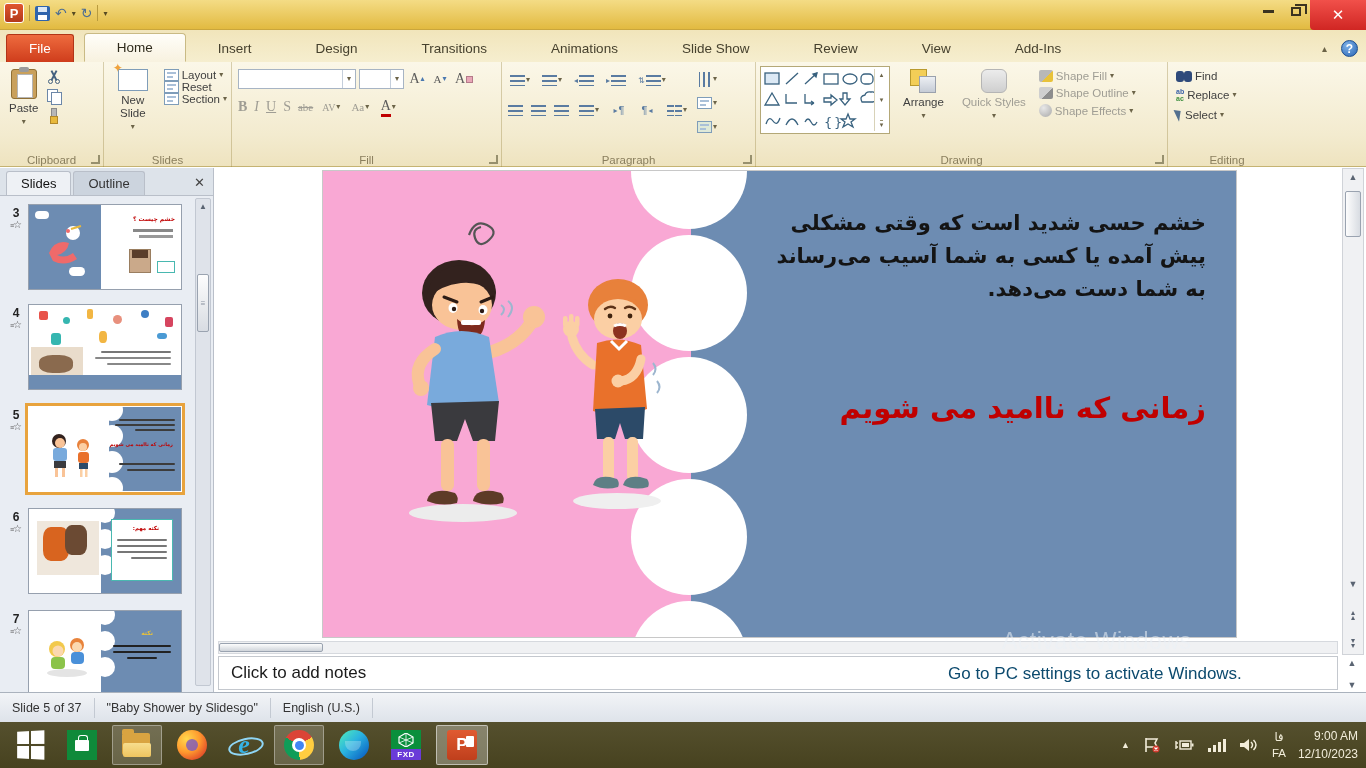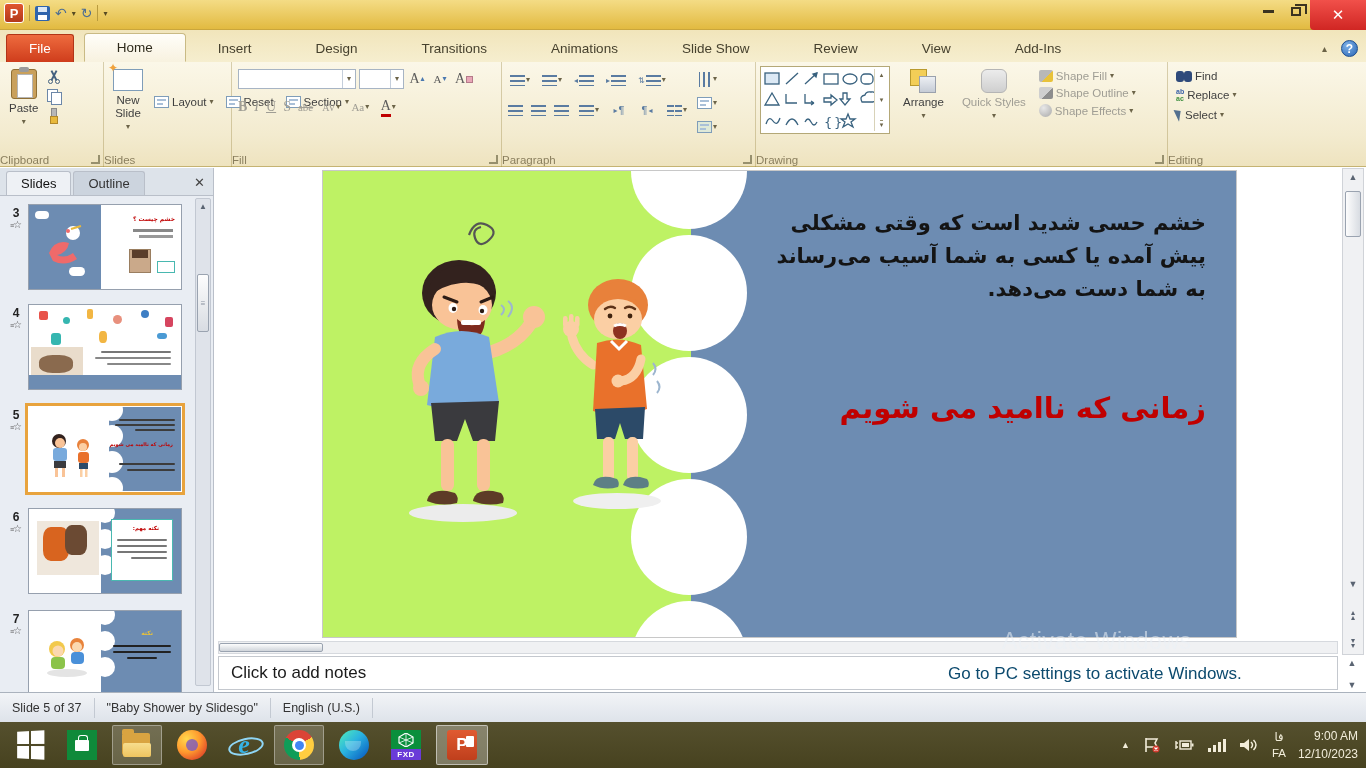--- a/index.html
+++ b/index.html
@@ -29,21 +29,21 @@
 .tabrow{position:absolute;left:0;top:30px;width:1366px;height:32px;background:linear-gradient(#f1e5bb,#f6eecf);display:flex;align-items:flex-end;padding-left:6px}
 .tab{padding:6px 32px;font-size:13.5px;color:#46412e;cursor:default}
 .tab.file{background:linear-gradient(#ee6b3e,#cf3d1c);color:#fff;border-radius:3px 3px 0 0;padding:6px 22px;margin-right:10px;border:1px solid #b23517;border-bottom:none}
 .tab.active{background:linear-gradient(#fffef9,#f8f2e0);border:1px solid #c9ba84;border-bottom:1px solid #f8f2e0;border-radius:4px 4px 0 0;color:#2f2b1c}
 .tabrow-right{position:absolute;right:8px;bottom:5px;display:flex;gap:10px;align-items:center}
 .collapse-ic{color:#6b6347;font-size:10px;padding:2px 4px}
 .help-ic{width:17px;height:17px;border-radius:50%;background:radial-gradient(circle at 35% 30%,#7fb2e8,#2a66b5);color:#fff;font-size:12px;font-weight:bold;display:flex;align-items:center;justify-content:center;border:1px solid #1c4d8f}
 
 .ribbon{position:absolute;left:0;top:62px;width:1366px;height:105px;background:linear-gradient(#fbf7e8,#f3ebcf 70%,#eee3bf);border-bottom:1px solid #c5b372;display:flex}
 .grp{position:relative;height:105px;border-right:1px solid rgba(150,130,60,.35);padding:4px 4px 16px 4px}
-.glabel{position:absolute;bottom:1px;left:0;width:100%;text-align:left;font-size:11.5px;color:#8a7f5e}
+.glabel{position:absolute;bottom:1px;left:0;width:100%;text-align:center;font-size:11.5px;color:#8a7f5e}
 .launcher{position:absolute;right:3px;bottom:3px;width:9px;height:9px;border-right:2px solid #97906e;border-bottom:2px solid #97906e}
 .bigbtn{display:flex;flex-direction:column;align-items:center;justify-content:flex-start;padding:3px 5px;font-size:11.5px;color:#3f3f3f;text-align:center;line-height:1.15;gap:3px}
 .caret{font-size:8px;color:#6c6448;line-height:1}
 .srow{display:flex;align-items:center;gap:3px}
 .sbtn{height:20px;min-width:20px;display:flex;align-items:center;justify-content:center;gap:1px;border-radius:2px;padding:0 2px}
 .li{display:inline-block;width:15px;height:11px;background:repeating-linear-gradient(to bottom,#5a7ba1 0 2px,transparent 2px 4.8px)}
 .tinyg{font-size:8px;color:#5a7ba1}
 .combo{background:#fff;border:1px solid #a7b4c4;height:20px;display:flex;align-items:center}
 .combo .dd{margin-left:auto;width:13px;height:100%;border-left:1px solid #c4cedb;display:flex;align-items:center;justify-content:center}
 .serifb{font-family:"Liberation Serif",serif;font-size:14px;color:#5b5b5b}
@@ -97,21 +97,21 @@
 .thumb-item{position:absolute;left:28px;width:154px;height:86px;background:#fff;border:1px solid #96a0ae;overflow:hidden}
 .thumb-item.sel{outline:3px solid #e8a33d;border-color:#fff}
 .tmeta{position:absolute;left:6px;width:20px;text-align:center}
 .tnum{font-size:12px;font-weight:bold;color:#222}
 .tstar{font-size:10px;color:#555;line-height:1;display:block}
 .tstar i{font-style:normal;font-size:7px;letter-spacing:-1px}
 .pscroll{position:absolute;right:2px;top:30px;width:16px;height:488px;background:#dfe3ea;border:1px solid #c2c8d2;border-radius:2px}
 .pscroll .up{position:absolute;top:0;left:0;width:100%;height:16px;text-align:center;font-size:8px;color:#5a6472;line-height:16px}
 .pscroll .thumb{position:absolute;left:1px;top:75px;width:12px;height:58px;background:linear-gradient(#fdfdfd,#d8dce2);border:1px solid #9aa3b0;border-radius:2px;display:flex;align-items:center;justify-content:center;font-size:8px;color:#8a93a0}
 
-.slide{position:absolute;left:322px;top:170px;width:915px;height:468px;background:#bef264;border:1px solid #c8c8c8;overflow:hidden}
+.slide{position:absolute;left:322px;top:170px;width:915px;height:468px;background:#f9a8d4;border:1px solid #c8c8c8;overflow:hidden}
 .blue-zone{position:absolute;left:368px;top:0;width:547px;height:468px;background:#6d8cb2}
 .scallop{position:absolute;width:116px;height:116px;border-radius:50%;background:#fff}
 .stext{position:absolute;color:#141414;text-align:right}
 .vscroll{position:absolute;left:1342px;top:168px;width:22px;height:487px;background:#f0f1f3;border:1px solid #d0d3d8}
 .vbtn{position:absolute;left:0;width:100%;text-align:center;color:#5a6472;font-size:9px;line-height:16px}
 .vthumb{position:absolute;left:2px;top:22px;width:16px;height:46px;background:linear-gradient(90deg,#fdfdfd,#d8dce2);border:1px solid #9aa3b0;border-radius:2px}
 .dbl{line-height:5px;font-size:8px}
 .hscroll{position:absolute;left:218px;top:641px;width:1120px;height:13px;background:#f0f1f3;border:1px solid #d6d9de}
 .hthumb{position:absolute;left:0;top:1px;width:104px;height:9px;background:linear-gradient(#fdfdfd,#cfd4da);border:1px solid #9aa3b0;border-radius:2px}
 .notes{position:absolute;left:218px;top:656px;width:1120px;height:34px;background:#fff;border:1px solid #c4c8ce;display:flex;align-items:center;padding-left:12px;font-size:17px;color:#1a1a1a}
@@ -241,21 +241,21 @@
     <div class="launcher"></div>
   </div>
 
   <div class="grp" style="width:128px">
     <div style="display:flex;gap:6px">
       <div class="bigbtn">
         <div class="slide-ic"></div>
         <span>New Slide</span>
           <span class="caret">▾</span>
       </div>
-      <div style="display:flex;flex-direction:row;gap:12px;padding-top:3px">
+      <div style="display:flex;flex-direction:column;gap:0;padding-top:3px">
         <div class="srow">
             <div class="mini-ic"></div>
             <span class="lbl-sm">Layout</span>
             <span class="caret">▾</span>
           </div>
         <div class="srow">
             <div class="mini-ic"></div>
             <span class="lbl-sm">Reset</span>
           </div>
         <div class="srow">

